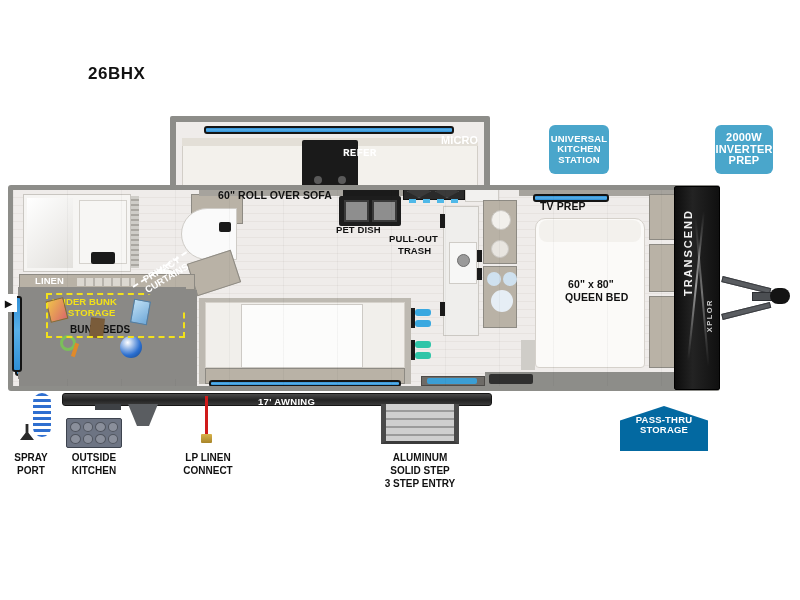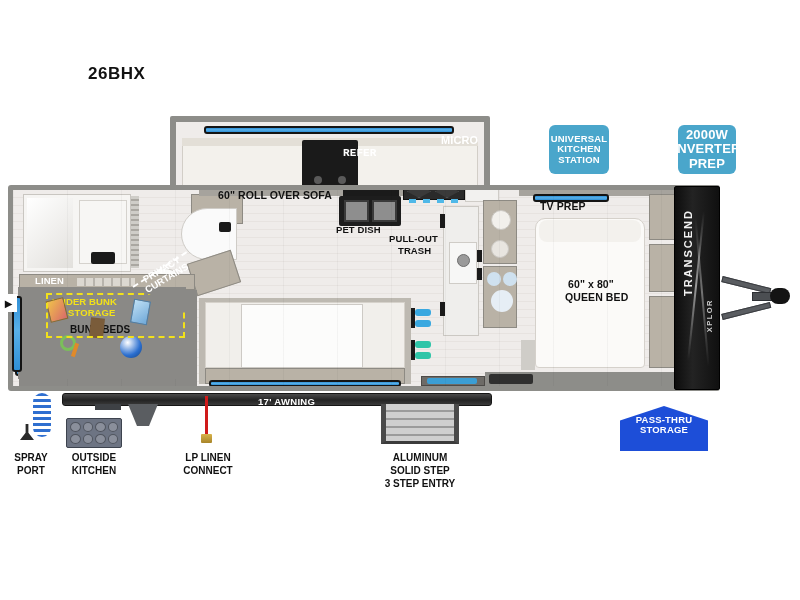--- a/index.html
+++ b/index.html
@@ -33,27 +33,27 @@
     font-weight: 700;
     line-height: 1.08;
     border-radius: 6px;
     display: flex; flex-direction: column;
     align-items: center; justify-content: center;
     letter-spacing: 0.2px;
   }
   .badge span { display: block; }
   #badge-docking { left: 549px; top: 125px; width: 60px; height: 49px; font-size: 9.5px; }
   #badge-solar   { left: 613px; top: 126px; width: 85px; height: 47px; font-size: 7.6px; }
-  #badge-inverter{ left: 678px; top: 125px; width: 58px; height: 49px; font-size: 13px; }
+  #badge-inverter{ left: 715px; top: 125px; width: 58px; height: 49px; font-size: 11px; }
 
   
   #badge-passthru {
     left: 620px; top: 406px; width: 88px; height: 45px;
     font-size: 9.5px;
-    background: #1d4ed8;
+    background: #0369a1;
     border-radius: 0;
     clip-path: polygon(0% 32%, 50% 0%, 100% 32%, 100% 100%, 0% 100%);
     padding-top: 9px;
     justify-content: flex-start;
   }
 
   
   #trailer {
     position: absolute;
     left: 8px; top: 185px; width: 712px; height: 206px;

